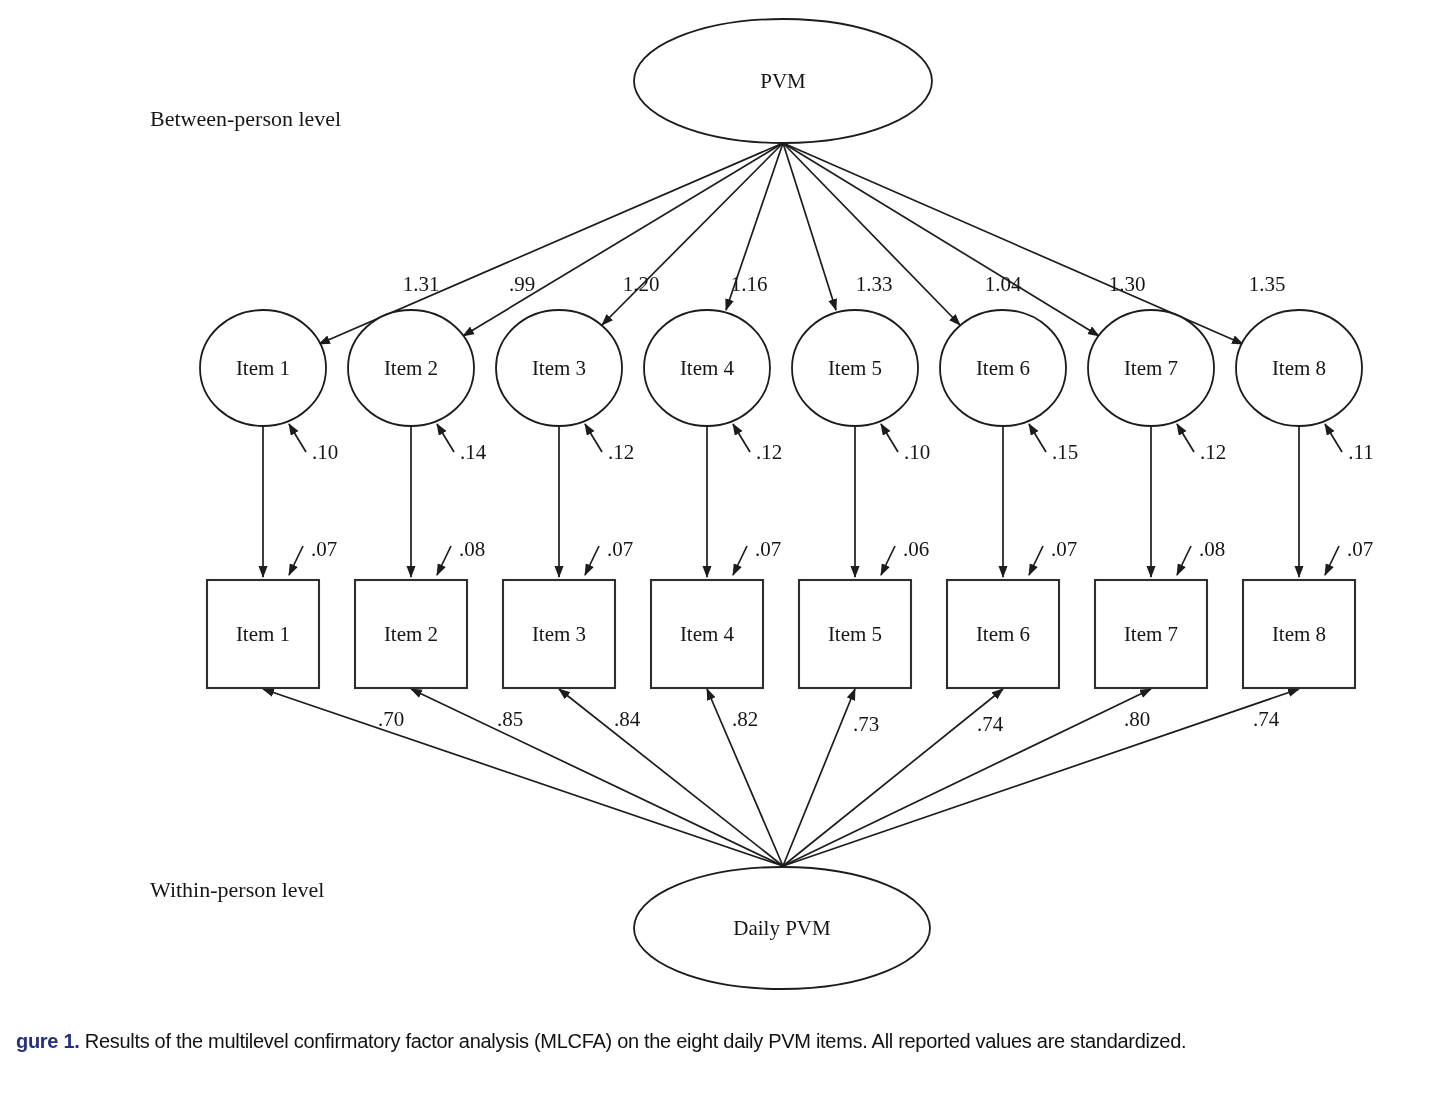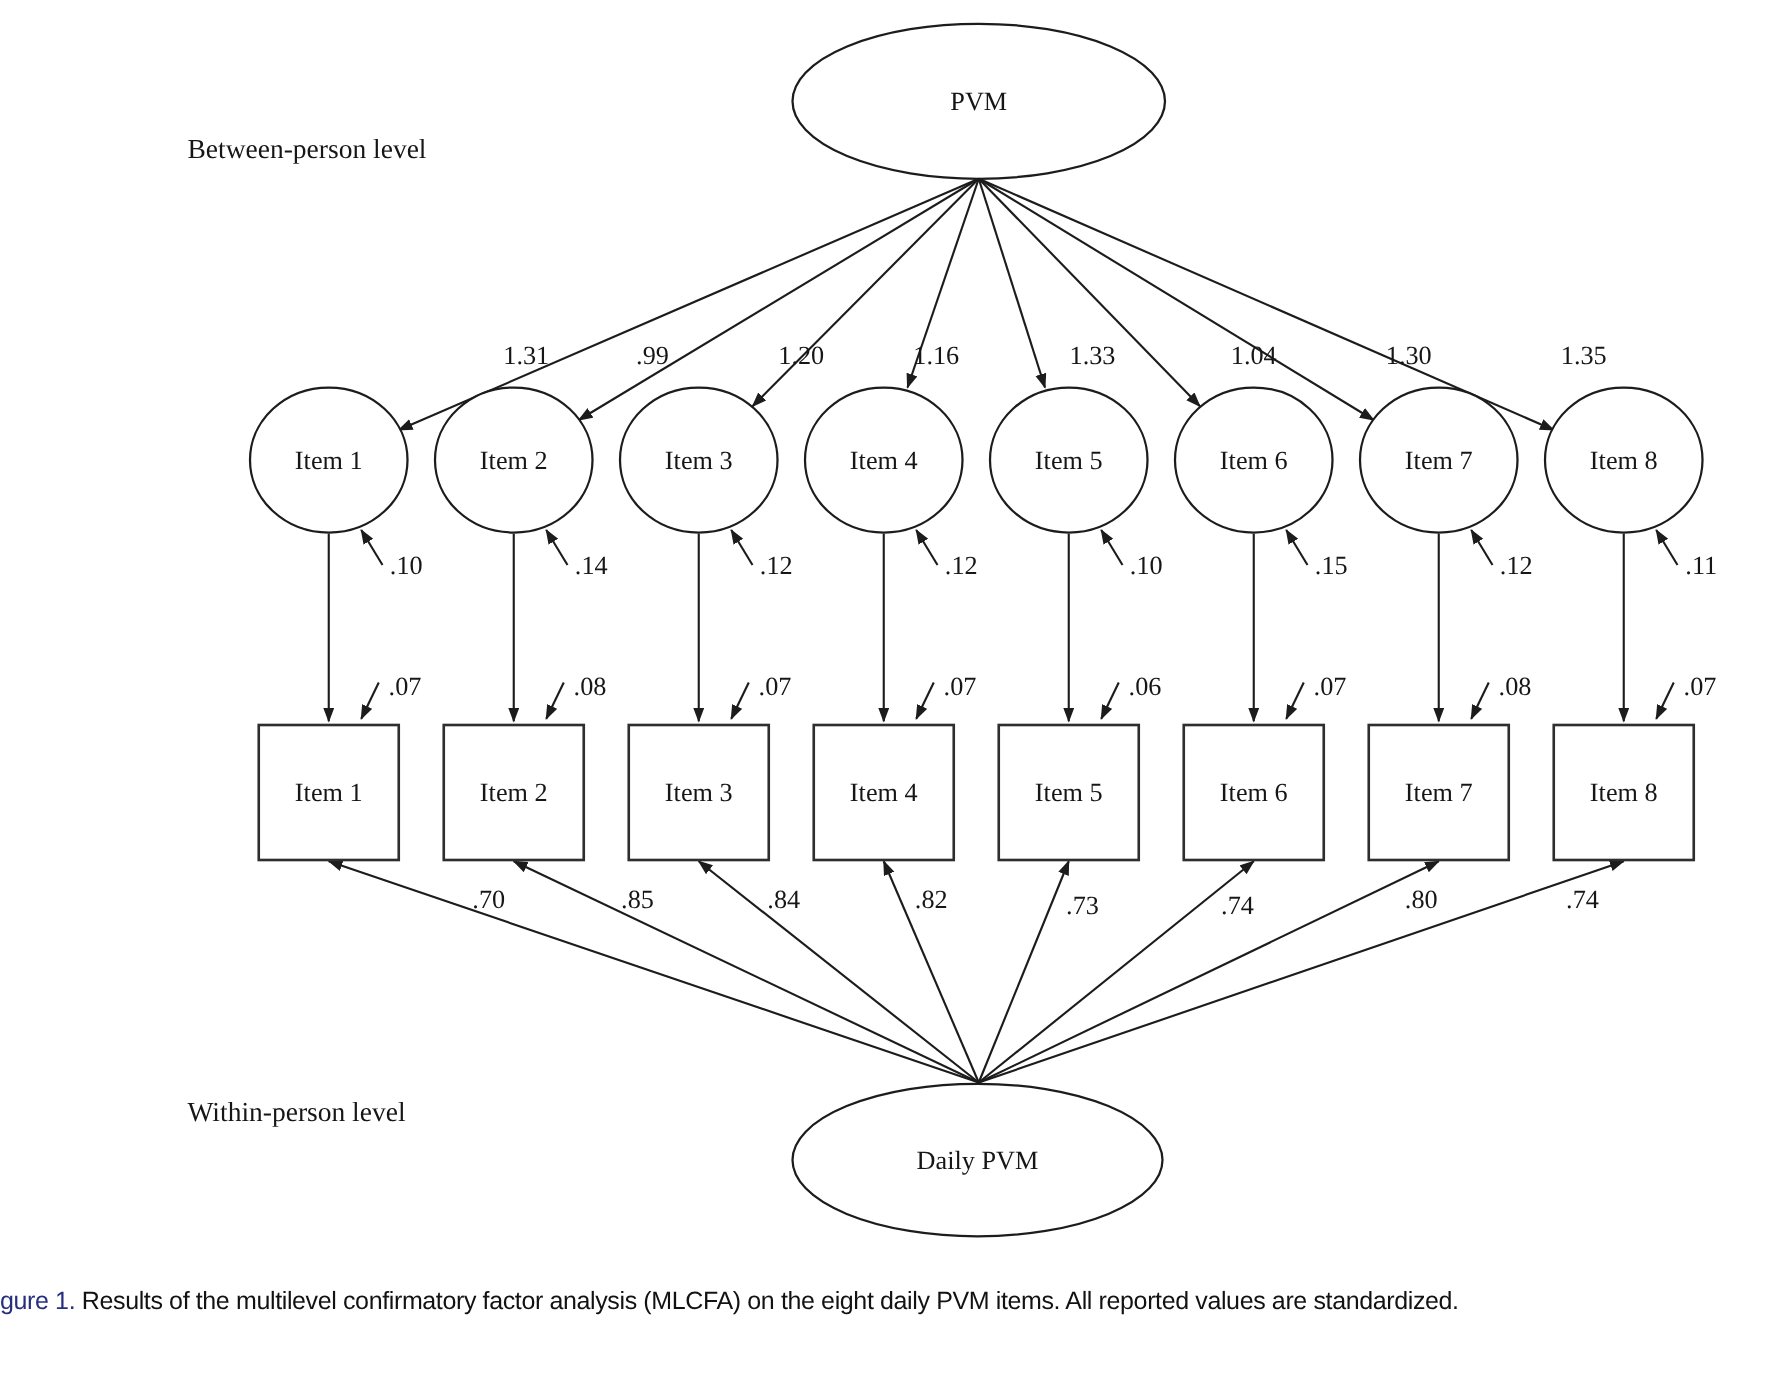--- a/index.html
+++ b/index.html
@@ -7,21 +7,21 @@
   svg{position:absolute;left:0;top:0;}
   .shape{fill:#ffffff;stroke:#1c1c1c;stroke-width:1.8;}
   .box{fill:#ffffff;stroke:#2e2e2e;stroke-width:2.1;}
   .edge{stroke:#1c1c1c;stroke-width:1.7;fill:none;}
   .lbl{font-family:"Liberation Serif","DejaVu Serif",serif;font-size:21px;fill:#161616;}
   .mid{text-anchor:middle;}
   .level{font-family:"Liberation Serif","DejaVu Serif",serif;font-size:22px;fill:#161616;}
   #caption{position:absolute;left:0;top:1030px;width:1420px;
     font-family:"Liberation Sans","DejaVu Sans",sans-serif;font-size:20px;
     letter-spacing:-0.3px;color:#121212;white-space:nowrap;}
-  #caption .figlab{color:#262f7d;font-weight:normal;}
+  #caption .figlab{color:#262f7d;font-weight:bold;padding-left:16px;}
 </style>
 </head>
 <body>
 
 <div id="page">
 <svg width="1432" height="1104" viewBox="0 0 1432 1104">
   <defs>
     <marker id="ah" markerUnits="userSpaceOnUse" markerWidth="16" markerHeight="12" refX="11" refY="4.5" orient="auto">
       <path d="M0,0 L12,4.5 L0,9 z" fill="#1c1c1c"></path>
     </marker>

